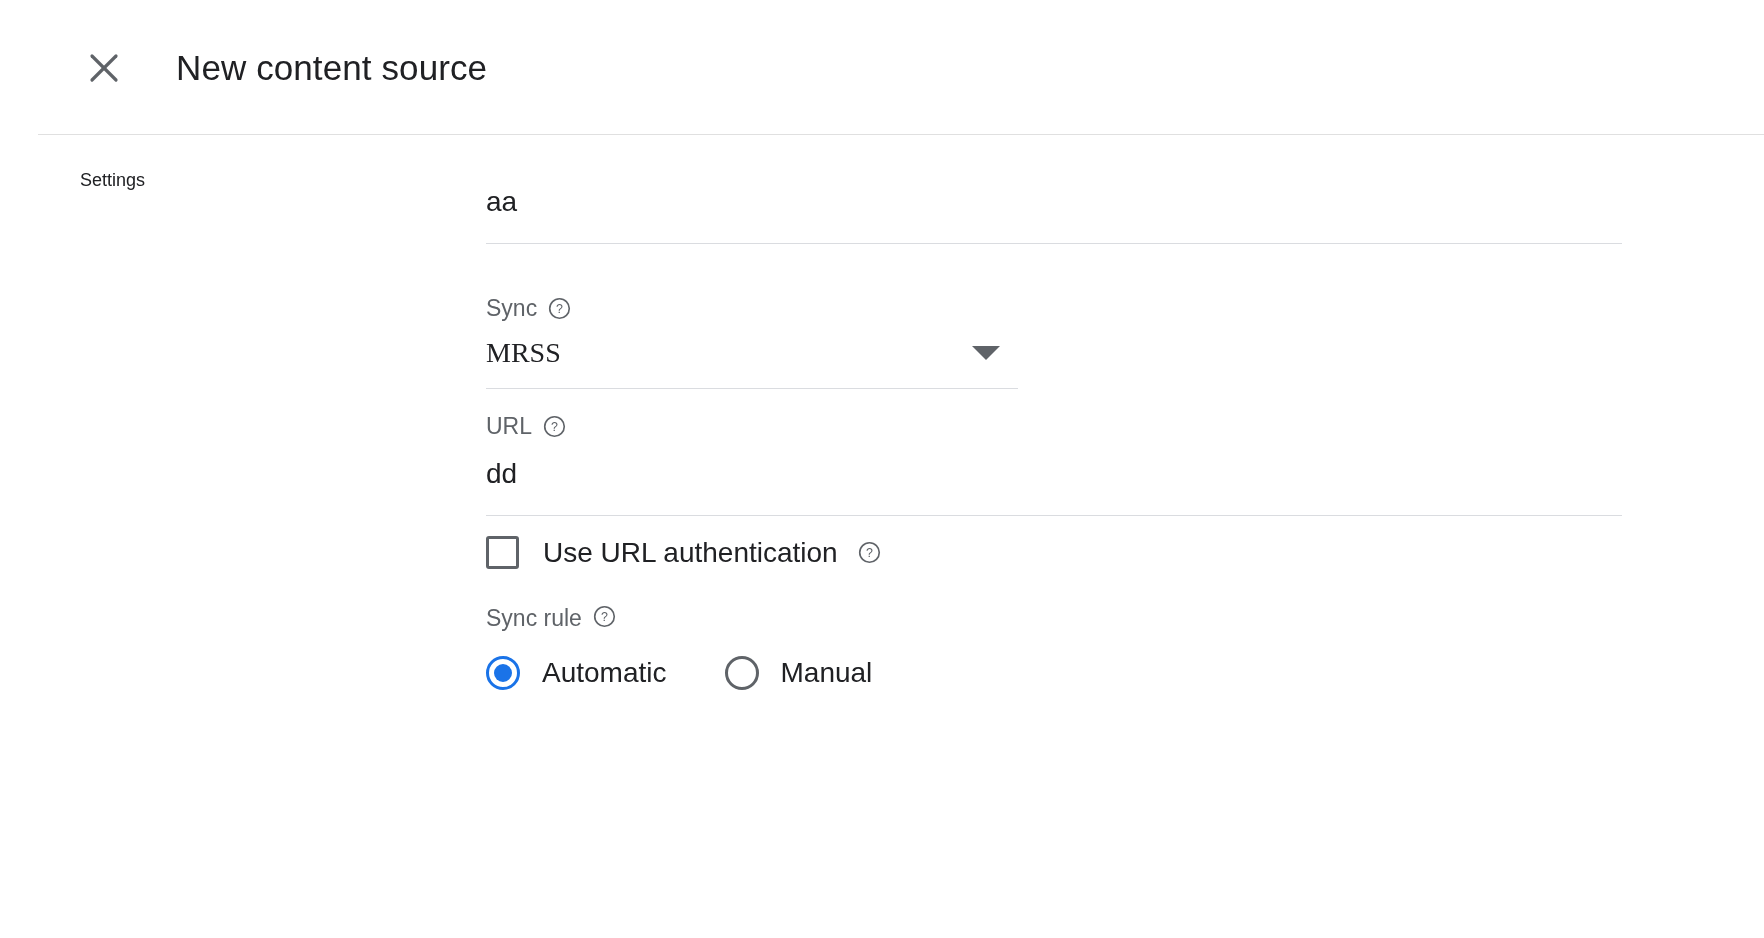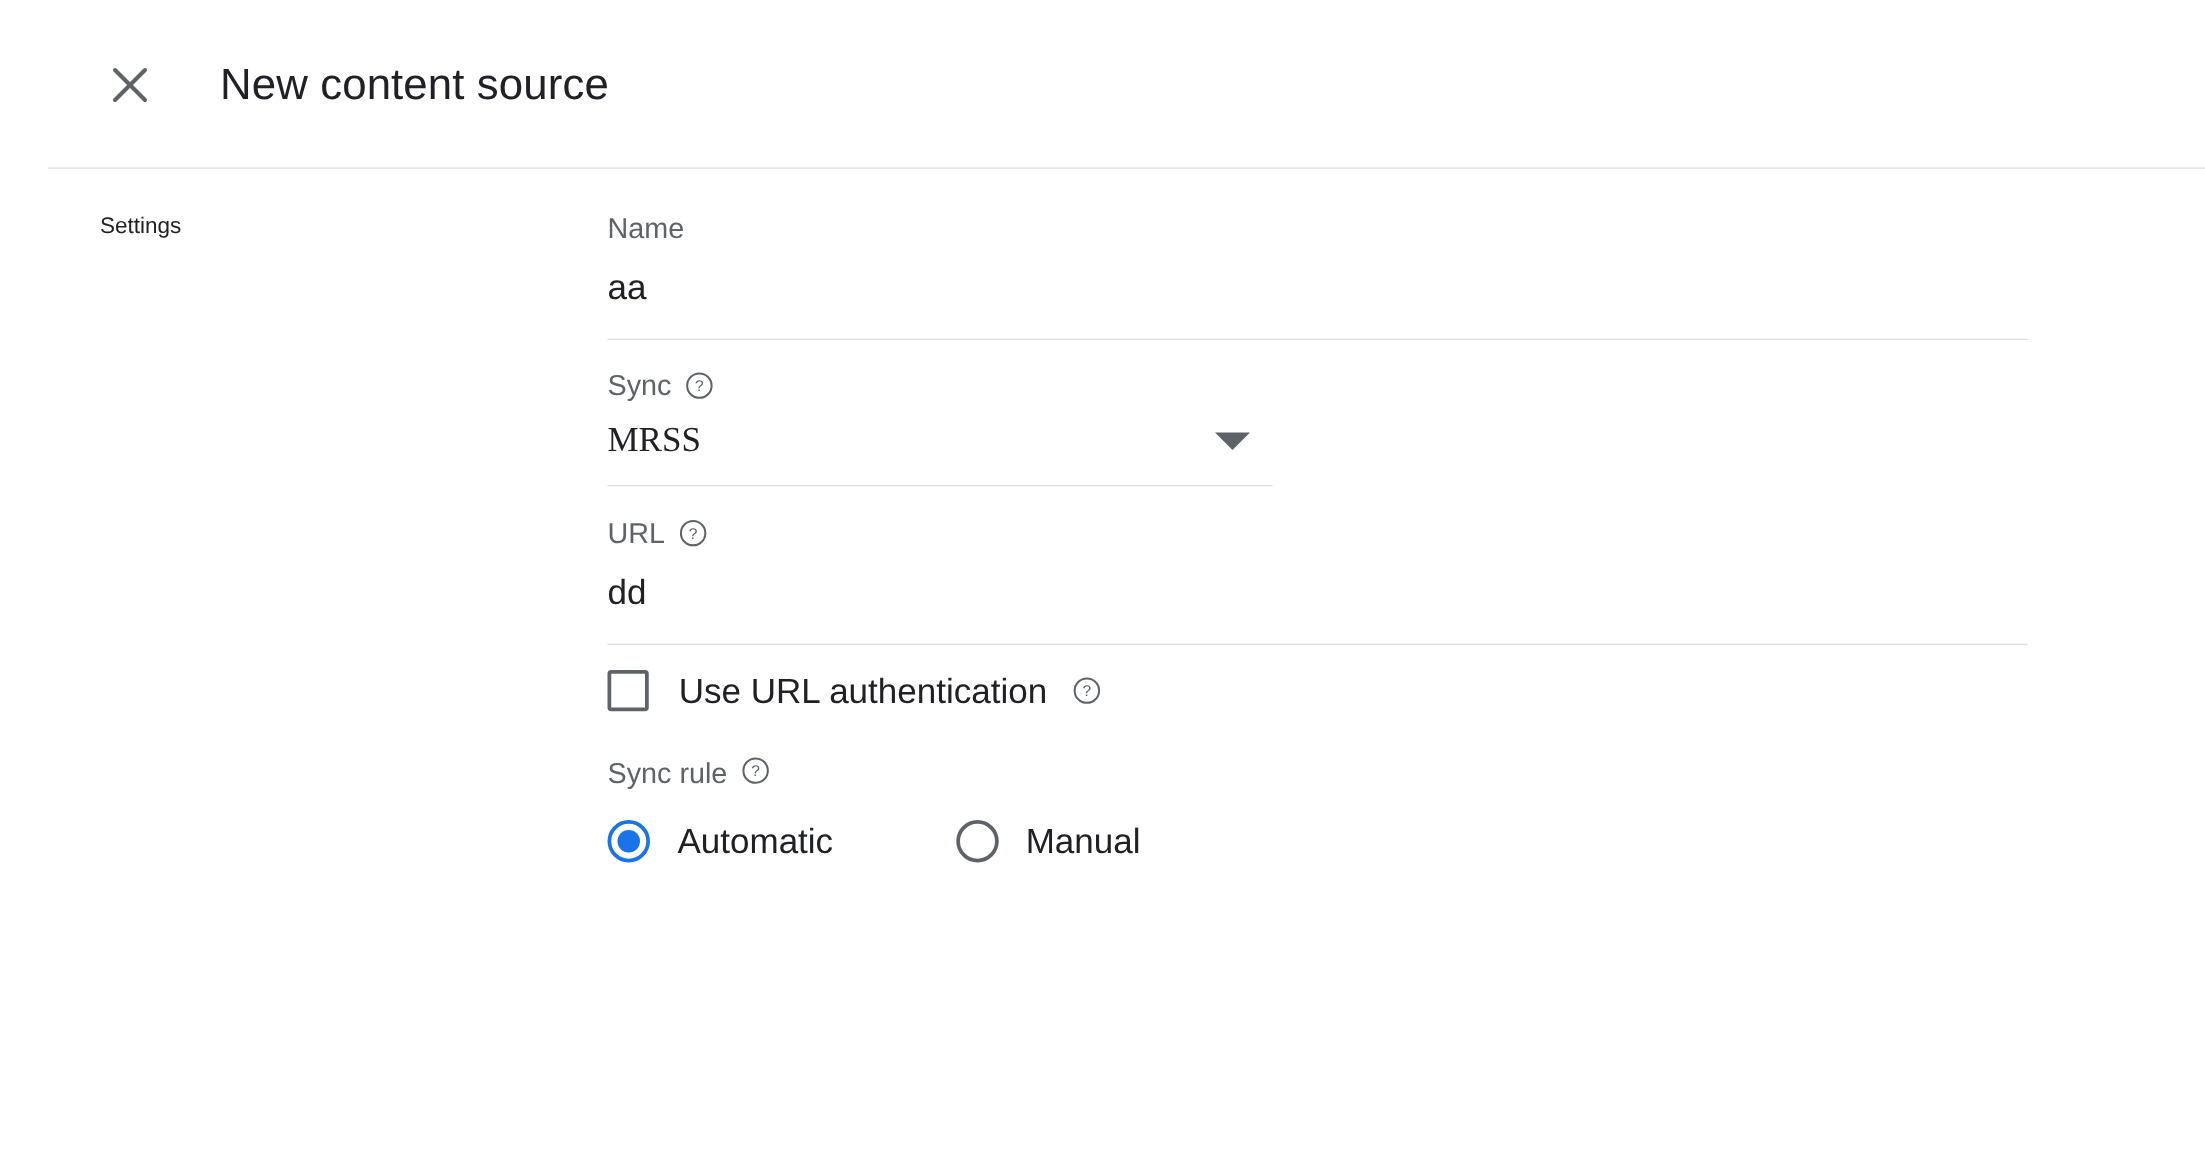--- a/index.html
+++ b/index.html
@@ -184,21 +184,20 @@
     display: flex;
     align-items: flex-start;
     white-space: nowrap;
   }
   .radio-group {
     position: absolute;
     left: 0;
     top: 488px;
     display: flex;
     align-items: center;
-    gap: 40px;
   }
   .radio-item {
     display: flex;
     align-items: center;
     cursor: pointer;
   }
   .radio-item + .radio-item { margin-left: 58px; }
   .radio {
     width: 34px;
     height: 34px;
@@ -244,21 +243,20 @@
     </button>
     <div class="header-title">New content source</div>
   </div>
   <div class="header-divider"></div>
 
   <div class="section-label">Settings</div>
 
   <div class="form">
 
     <div class="field field-name">
-      <div class="field-label">Name</div>
       <div class="field-value">aa</div>
       <div class="underline"></div>
     </div>
 
     <div class="field field-type">
       <div class="field-label">
         <span>Sync</span>
         <span class="help-icon">
           <svg width="23" height="23" viewBox="0 0 24 24">
             <circle cx="12" cy="12" r="10.2" fill="none" stroke="#5f6368" stroke-width="1.7"></circle>

